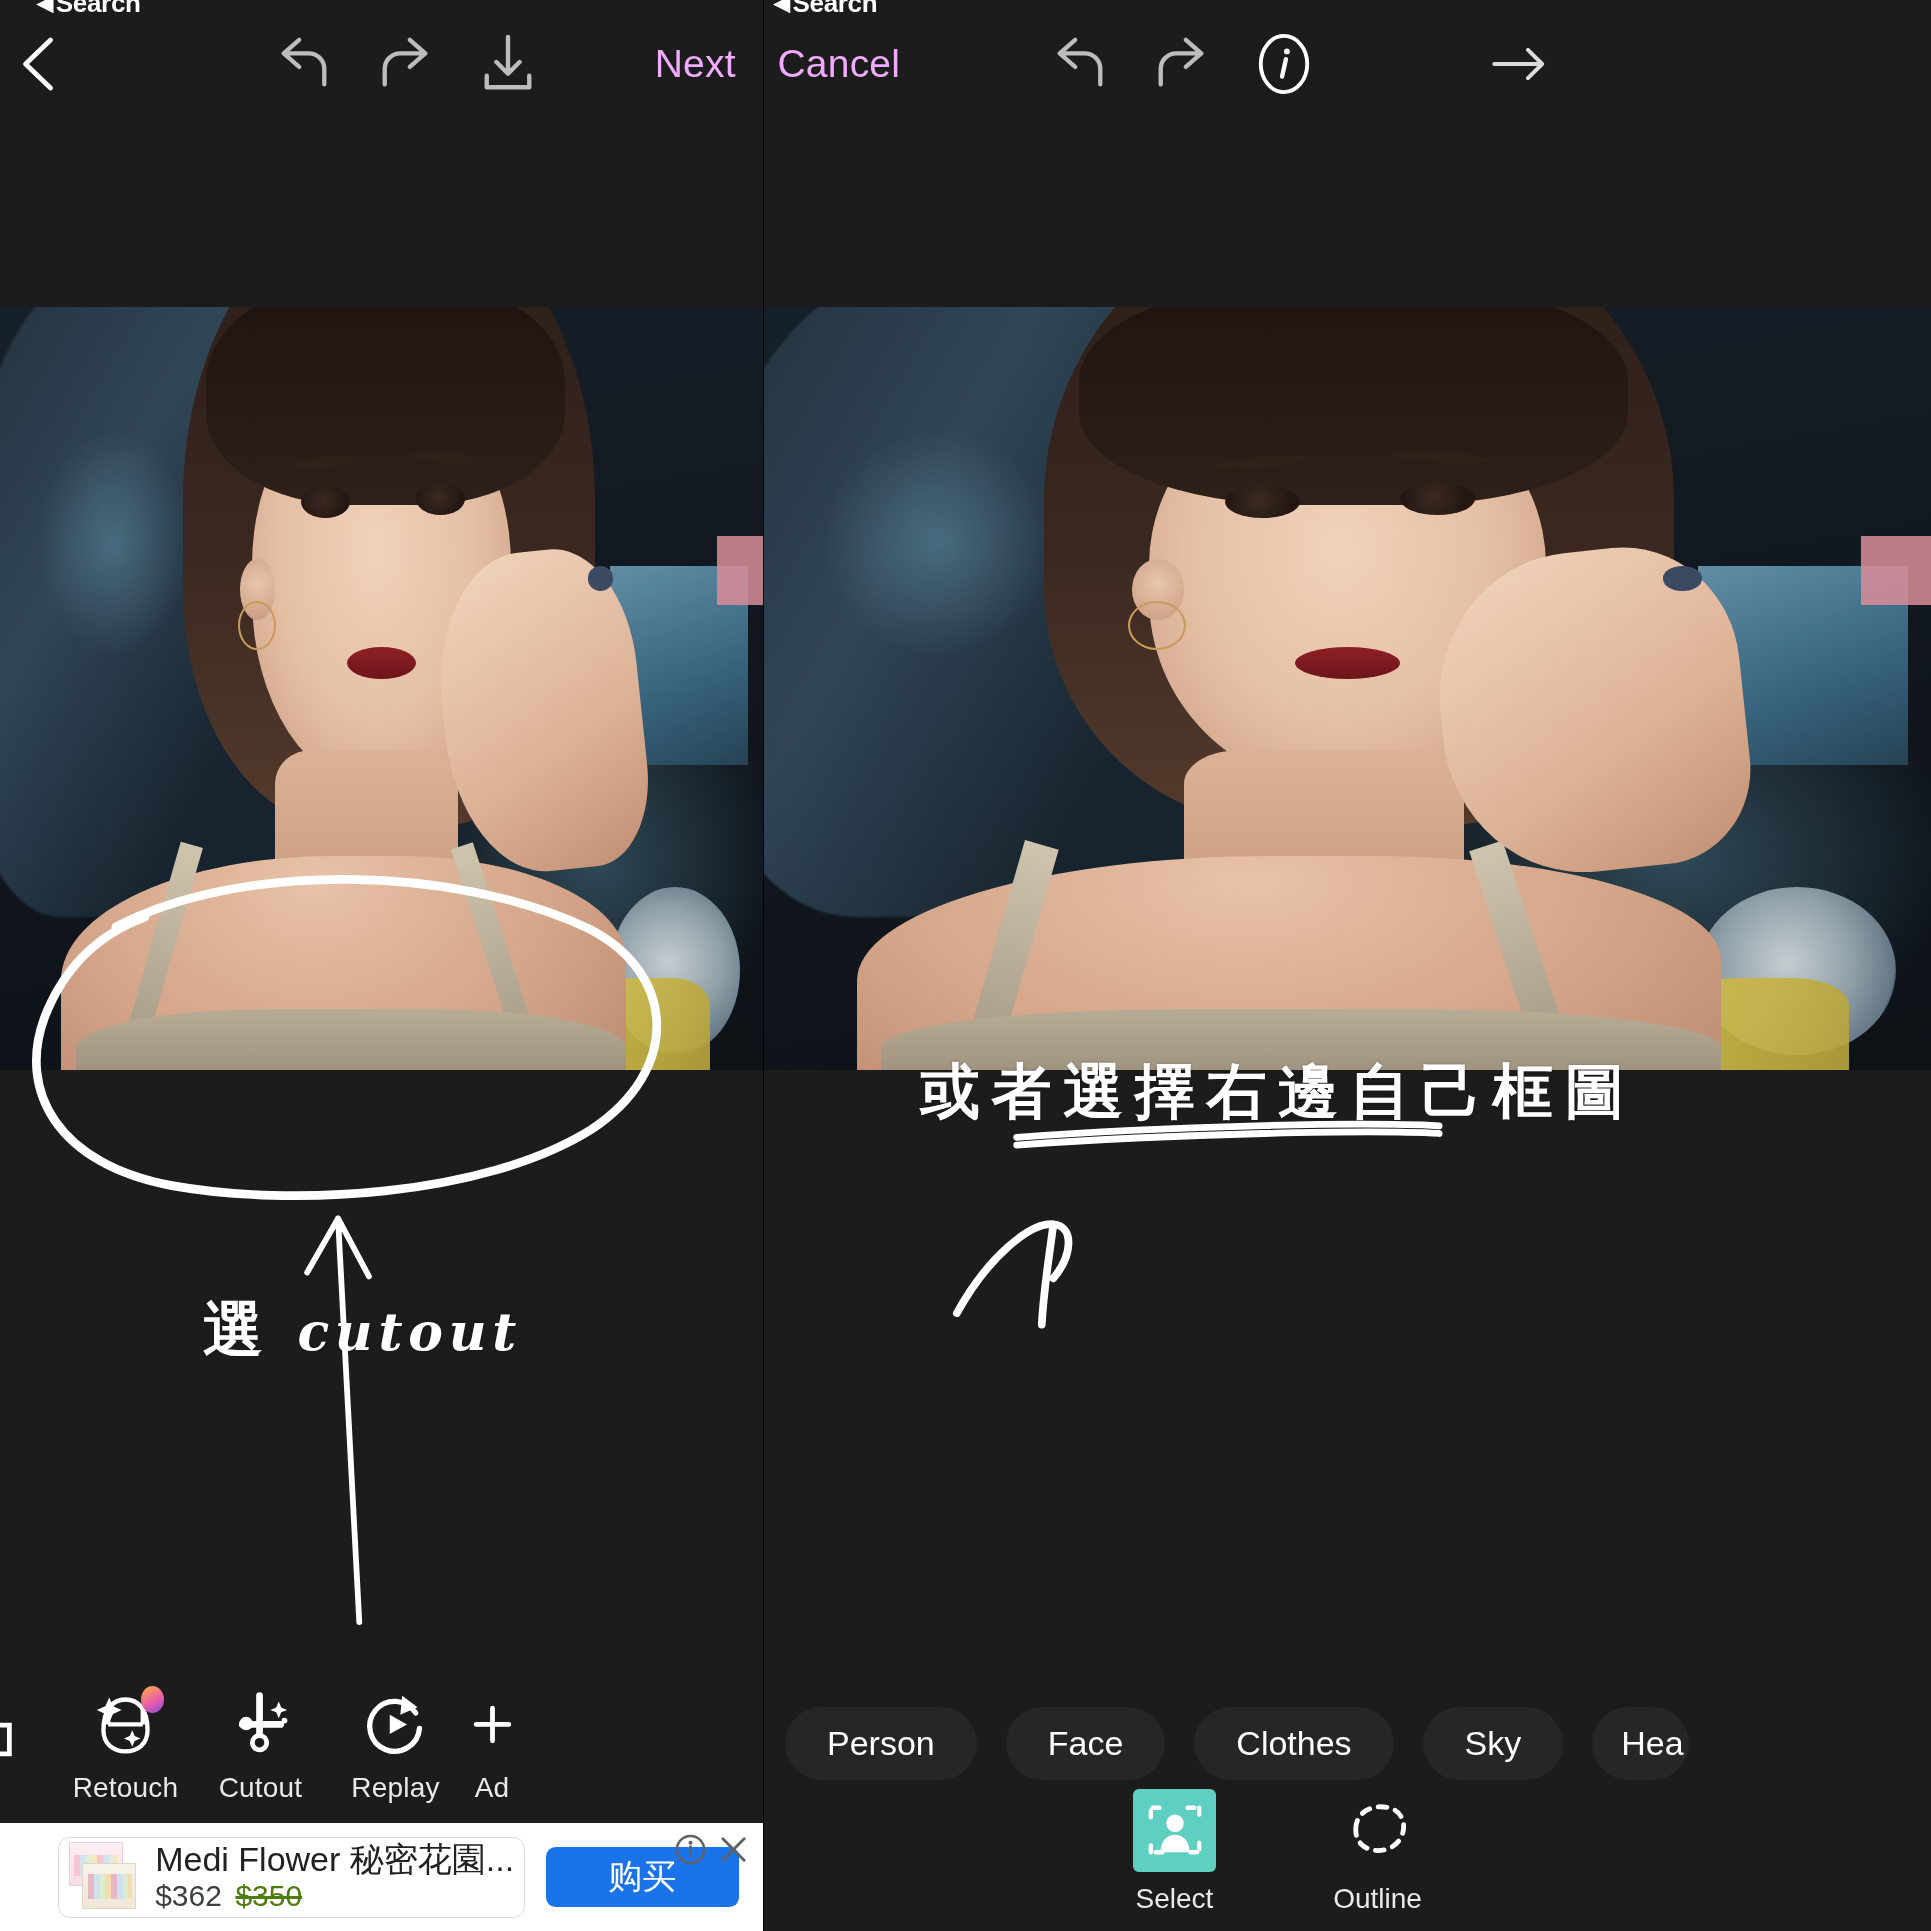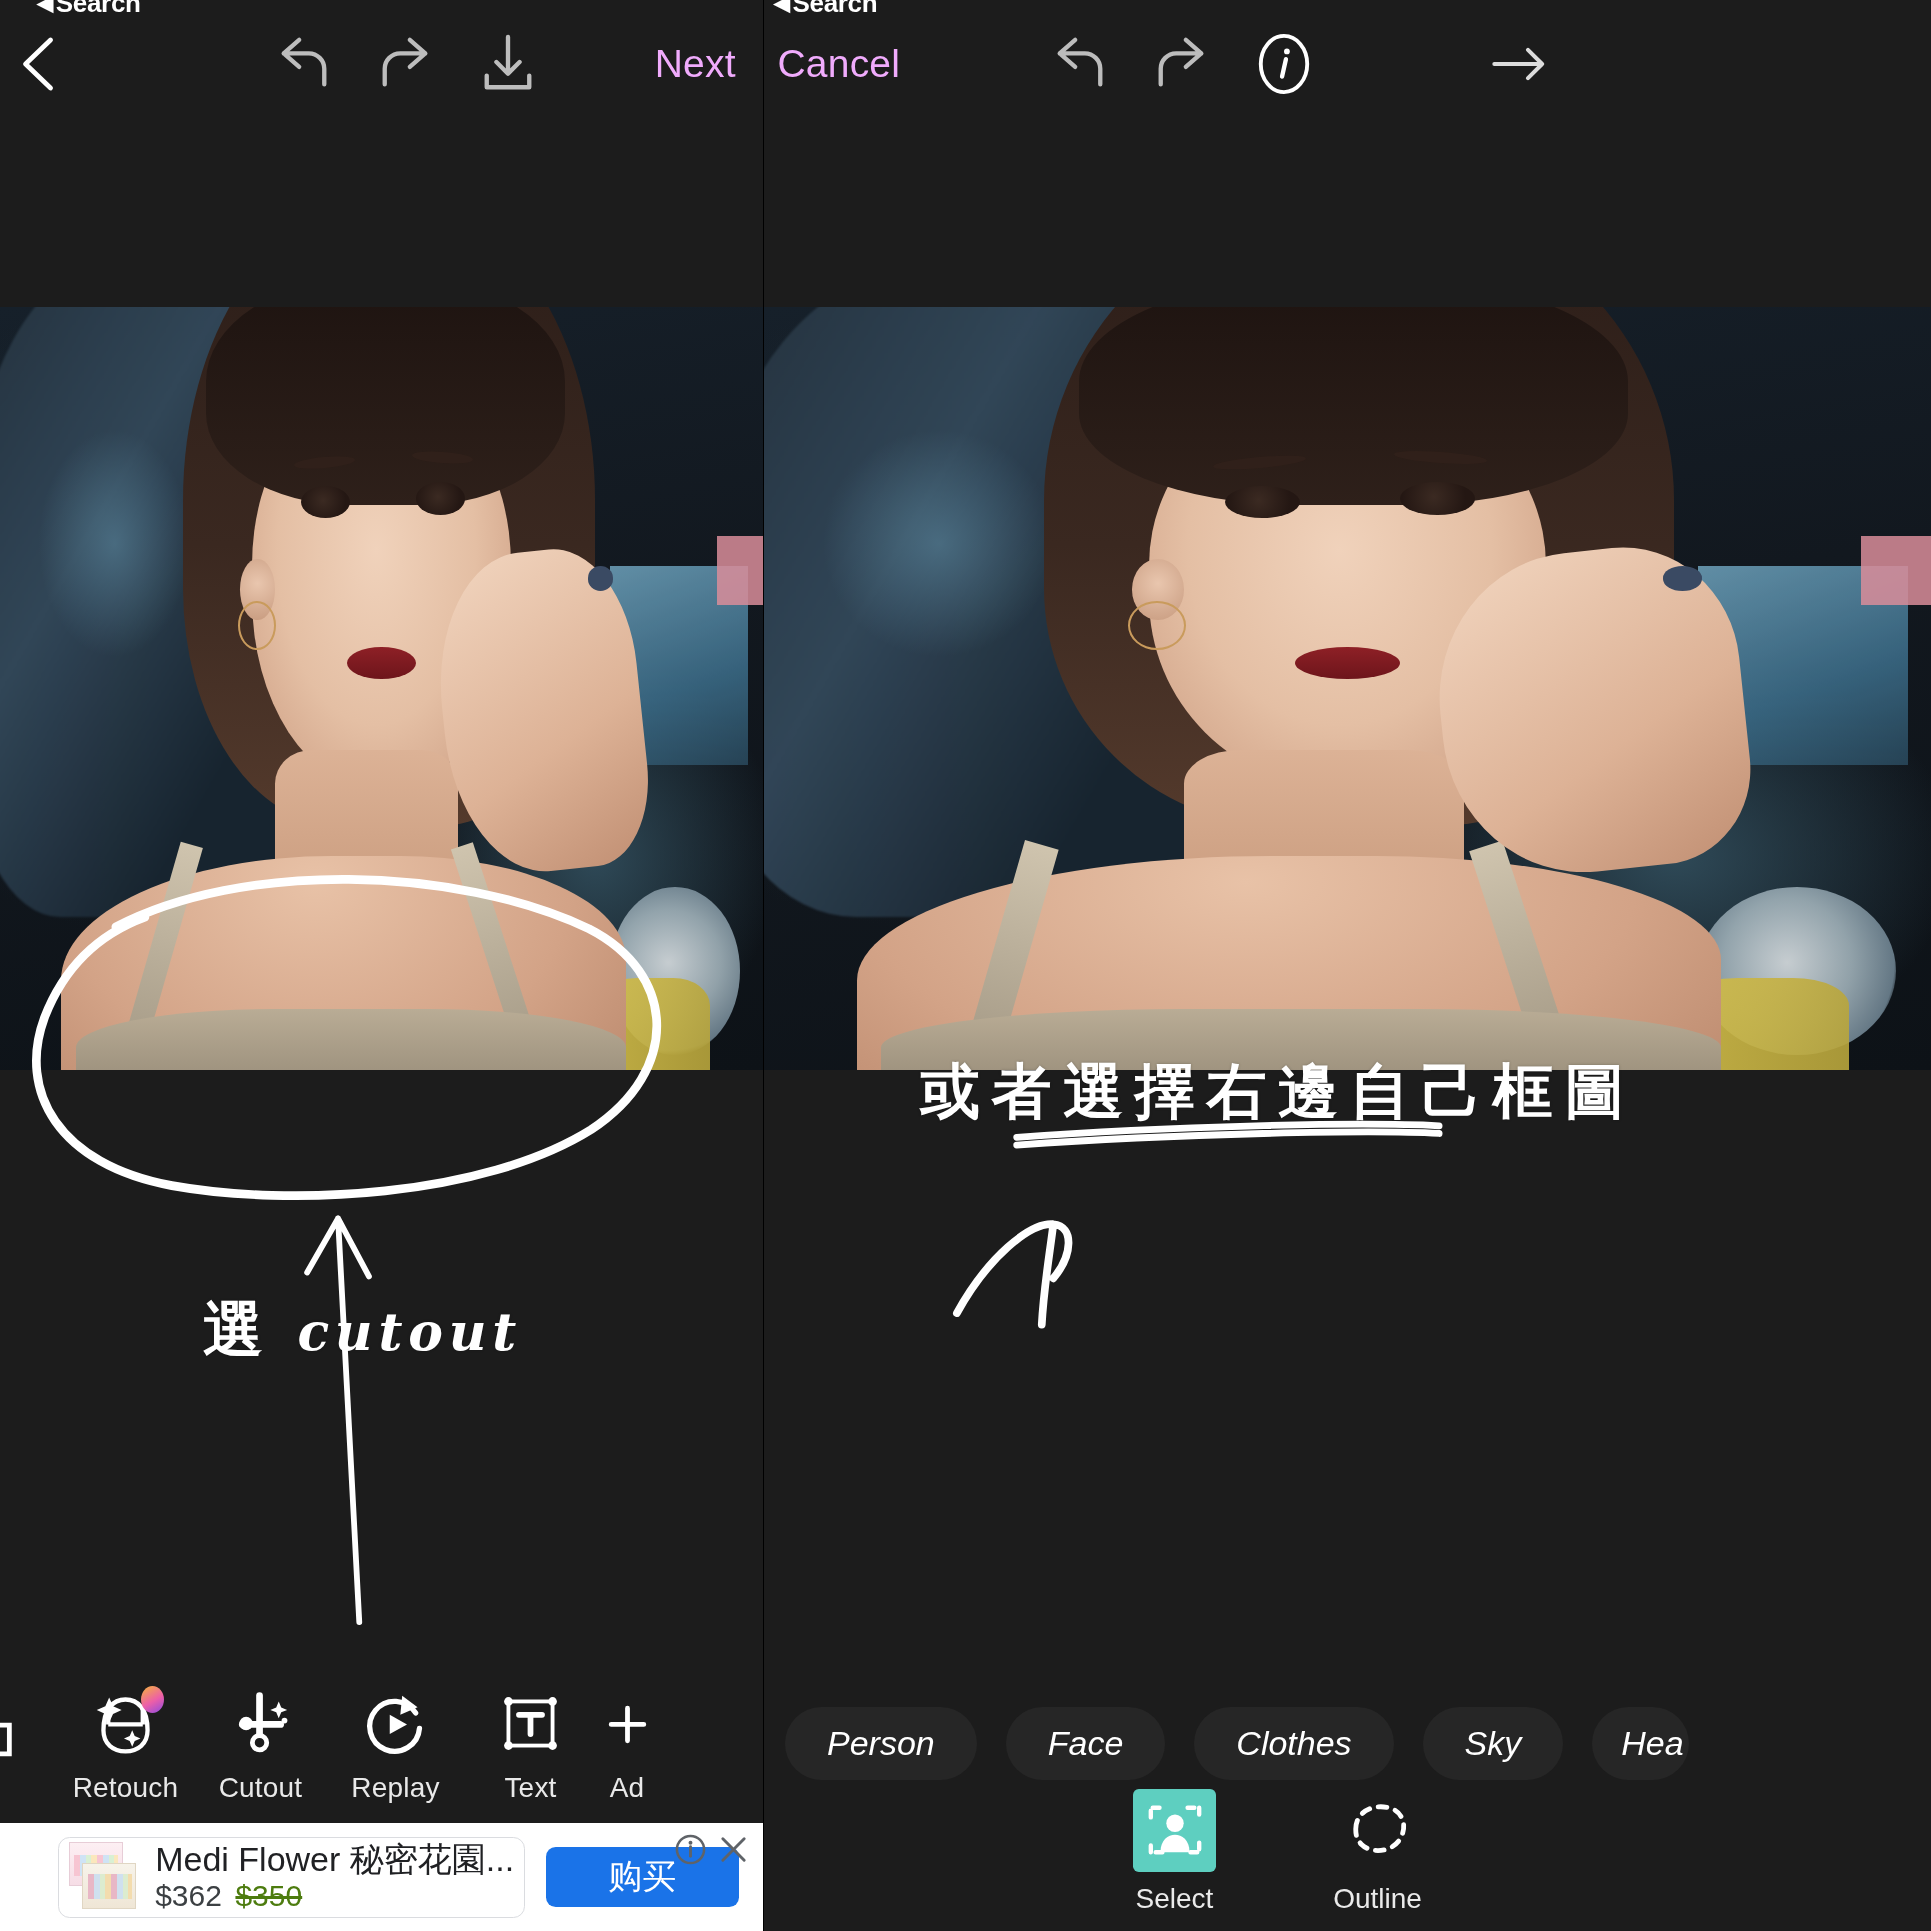--- a/index.html
+++ b/index.html
@@ -159,21 +159,21 @@
   .ad-old{ color:#4d7c0f; font-size:30px; text-decoration:line-through; }
   .ad-cta{ margin-left:21px; width:193px; height:60px; border-radius:9.7px;
      background:#1a73e8; color:#fff; font-size:34px; display:flex;
      align-items:center; justify-content:center; flex:none; }
   .ad-marks{ position:absolute; right:13.5px; top:9.7px; display:flex; gap:9.7px;
      align-items:center; }
   .ad-marks .m{ width:33px; height:33px; }
 
   
   .chips{ position:absolute; left:0; bottom:145px; width:100%; height:85px;
-     display:flex; align-items:center; gap:29px; padding-left:21px; z-index:28;font-style:italic; }
+     display:flex; align-items:center; gap:29px; padding-left:21px; z-index:28; }
   .chip{ flex:none; height:73px; border-radius:37px; background:#262626;
      color:#fff; font-size:34px; display:flex; align-items:center;
      justify-content:center; padding:0 42px; white-space:nowrap; }
   .chip.cut{ padding-right:0; width:97px; justify-content:flex-start;
      padding-left:29px; overflow:hidden; }
 
   .modes{ position:absolute; left:0; bottom:11.6px; width:100%; height:135px;
      display:flex; align-items:center; z-index:28; }
   .mode{ flex:none; width:203px; display:flex; flex-direction:column;
      align-items:center; gap:11.6px; }
@@ -306,33 +306,20 @@
         <div class="glyph">
           <svg width="71" height="71" viewBox="0 0 74 74" aria-hidden="true">
             <path d="M58 26 a26 26 0 1 0 4 16" stroke="#fff" stroke-width="5.5" fill="none" stroke-linecap="round"></path>
             <path d="M44 8 L60 20 L42 28 Z" fill="#fff"></path>
             <path d="M31 28 L49 38 L31 48 Z" fill="#fff"></path>
           </svg>
         </div>
         <div class="lbl">Replay</div>
       </div>
 
-      <div class="tool">
-        <div class="glyph">
-          <svg width="71" height="71" viewBox="0 0 74 74" aria-hidden="true">
-            <rect x="14" y="14" width="46" height="46" stroke="#fff" stroke-width="4" fill="none"></rect>
-            <circle cx="14" cy="14" r="4.5" fill="#fff"></circle>
-              <circle cx="60" cy="14" r="4.5" fill="#fff"></circle>
-            <circle cx="14" cy="60" r="4.5" fill="#fff"></circle>
-              <circle cx="60" cy="60" r="4.5" fill="#fff"></circle>
-            <path d="M25 28 H49 M37 28 V48" stroke="#fff" stroke-width="6" fill="none" stroke-linecap="round"></path>
-          </svg>
-        </div>
-        <div class="lbl">Text</div>
-      </div>
 
       <div class="tool clip">
         <div class="glyph">
           <svg width="71" height="71" viewBox="0 0 74 74" aria-hidden="true">
             <path d="M20 38 H54 M37 21 V55" stroke="#fff" stroke-width="5" fill="none" stroke-linecap="round"></path>
           </svg>
         </div>
         <div class="lbl">Ad</div>
       </div>
     </div>

